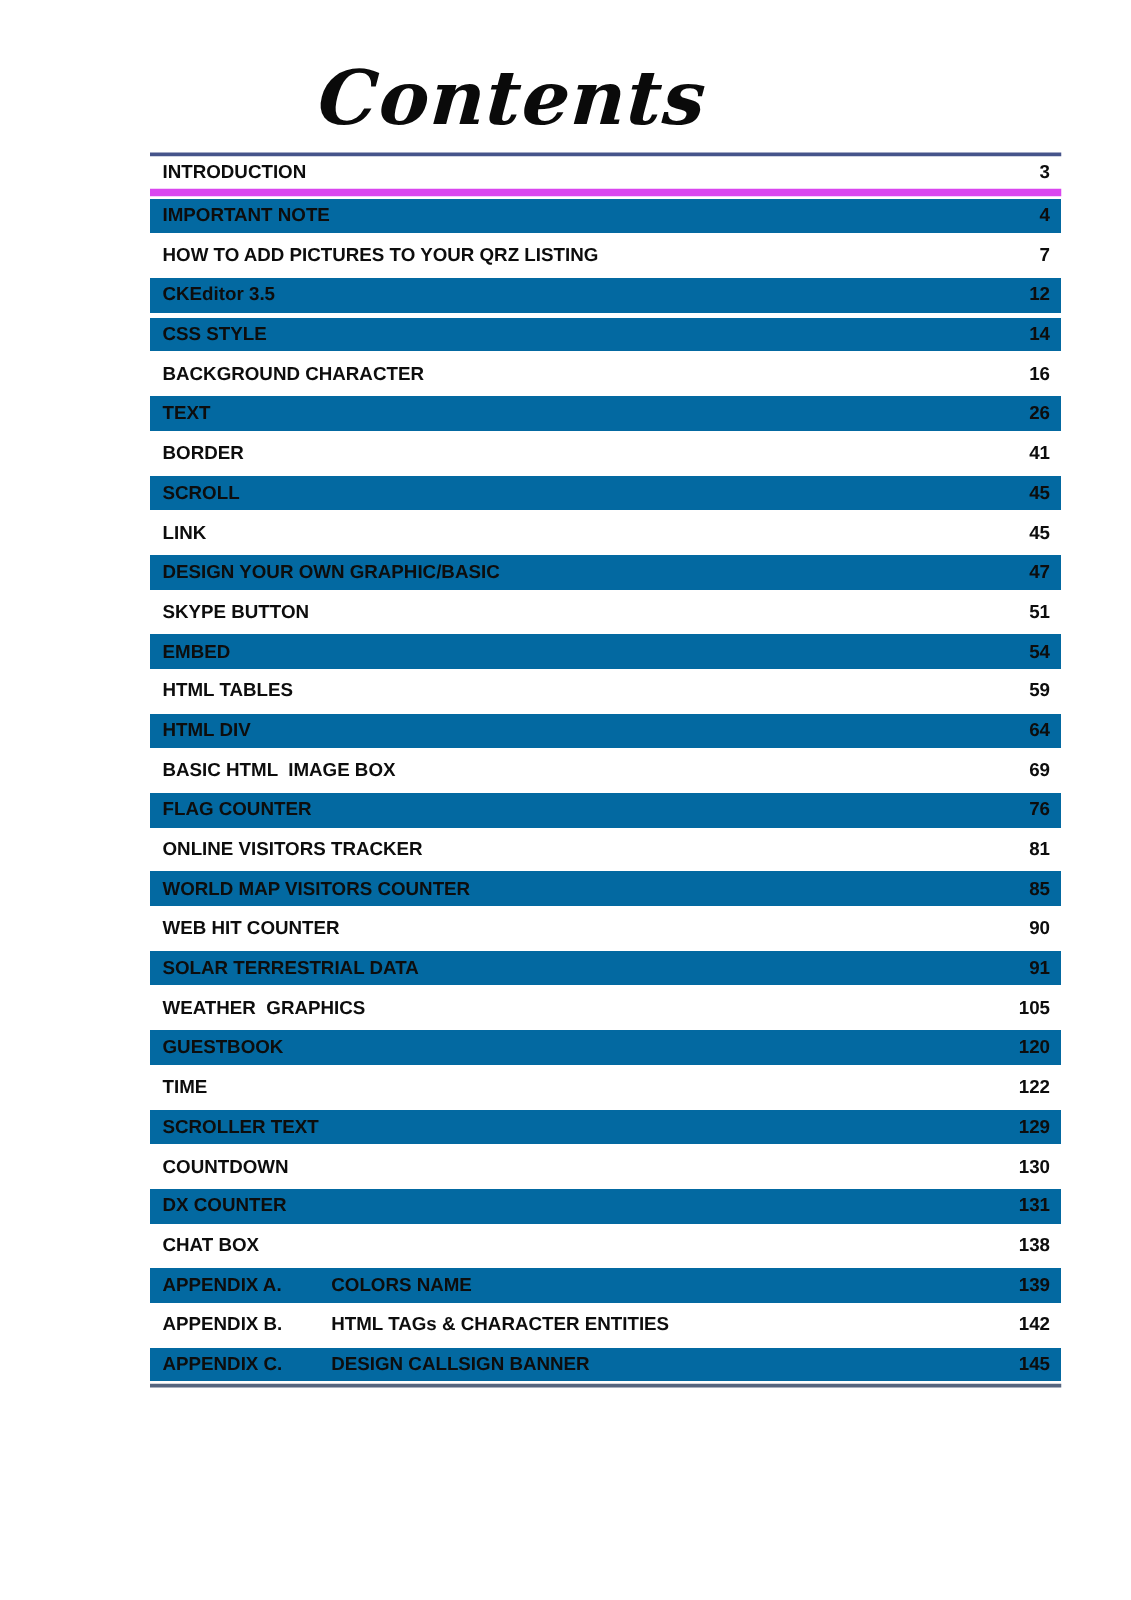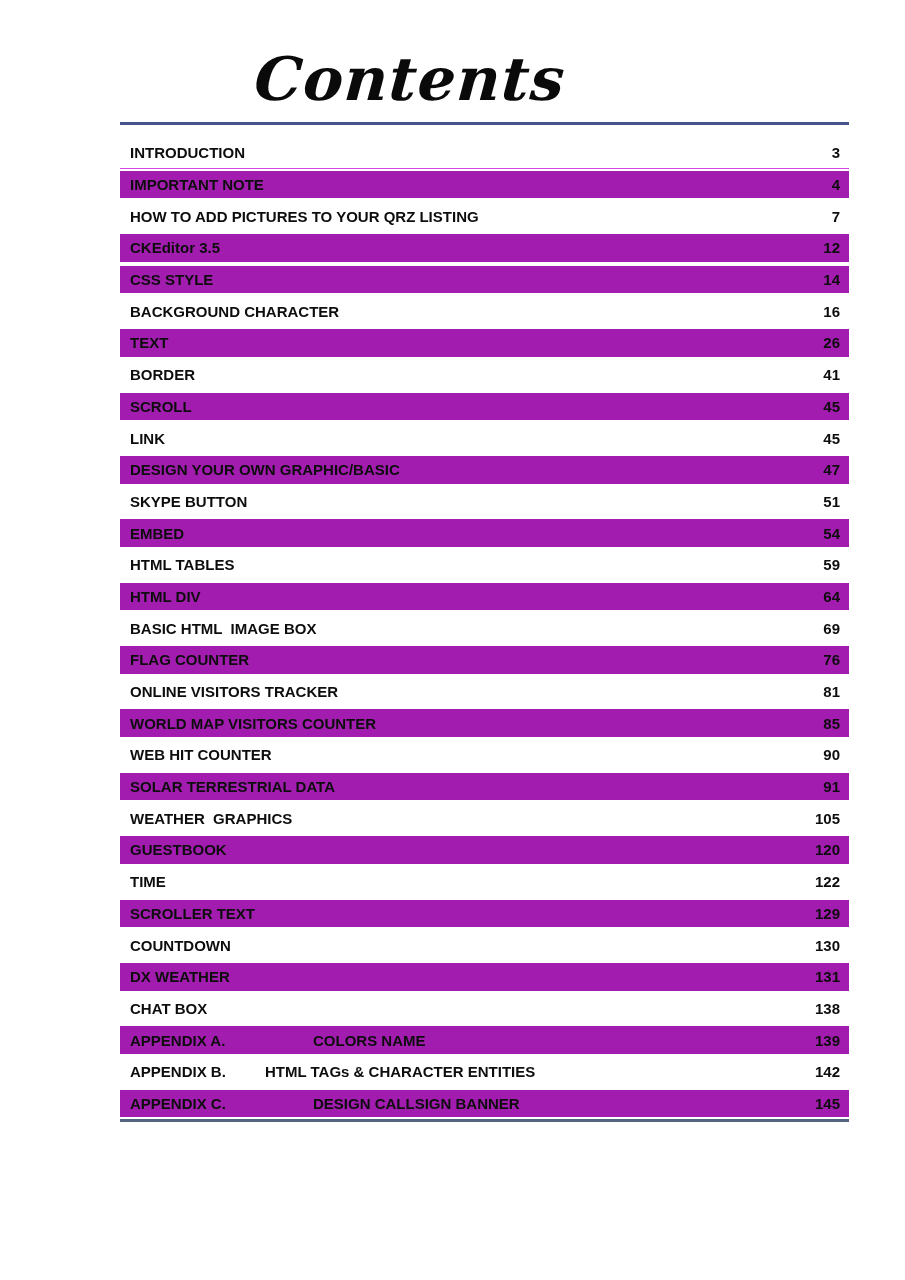--- a/index.html
+++ b/index.html
@@ -44,28 +44,26 @@
   .toc-row {
     height: 31.7px;
     display: flex;
     align-items: center;
     font-weight: bold;
     font-size: 15px;
     color: #0d0d0d;
     box-sizing: border-box;
   }
   .toc-row.shaded {
-    background: #a21caf;
+    background: #0369a1;
     background-clip: content-box;
     padding: 2px 0;
-    gap: 48px;
   }
   .toc-row:first-child {
-    border-bottom: 1px solid #d946ef;
-    margin-top: 12px;
+    border-bottom: 6px solid #d946ef;
   }
   .row-label {
     margin-left: 10px;
     white-space: pre;
   }
   .row-label.tabbed {
     width: 135px;
     flex: 0 0 135px;
   }
   .row-sub {
@@ -240,21 +238,21 @@
     <span class="row-page">129</span>
   </div>
 
   <div class="toc-row">
     <span class="row-label">COUNTDOWN</span>
 
     <span class="row-page">130</span>
   </div>
 
   <div class="toc-row shaded">
-    <span class="row-label">DX WEATHER</span>
+    <span class="row-label">DX COUNTER</span>
 
     <span class="row-page">131</span>
   </div>
 
   <div class="toc-row">
     <span class="row-label">CHAT BOX</span>
 
     <span class="row-page">138</span>
   </div>
 

